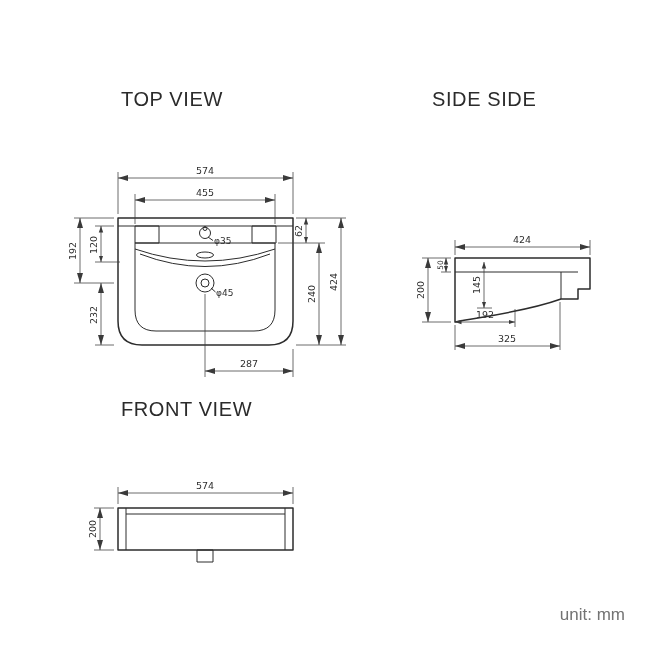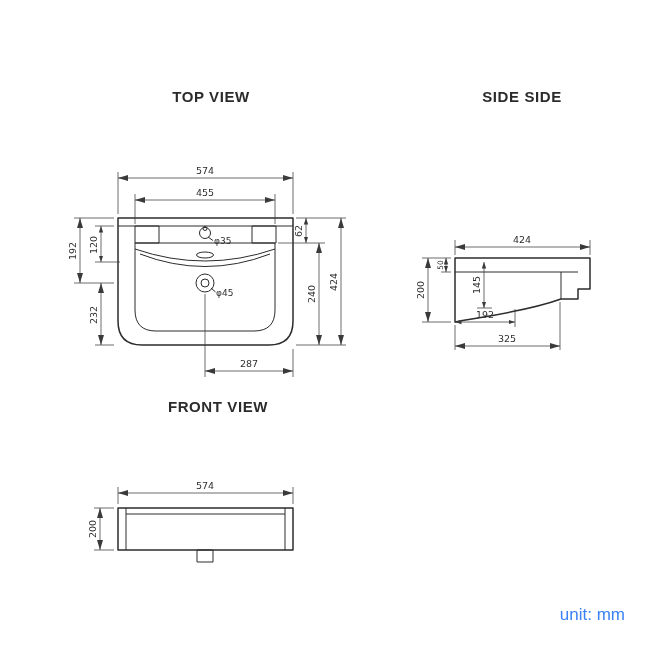--- a/index.html
+++ b/index.html
@@ -1,26 +1,26 @@
 <!DOCTYPE html>
 <html><head>
 <meta charset="utf-8">
 <style>
   html,body { margin:0; padding:0; background:#ffffff; }
   body { width:650px; height:650px; font-family:"Liberation Sans","DejaVu Sans",sans-serif; }
   .page { position:relative; width:650px; height:650px; background:#ffffff; overflow:hidden; }
 
-  .view-title { position:absolute; width:180px; text-align:center; font-size:15px;
-                font-weight:bold; letter-spacing:0.6px; color:#2b2b2b; }
+  .view-title { position:absolute; width:180px; text-align:left; font-size:20px;
+                font-weight:normal; letter-spacing:0.6px; color:#2b2b2b; }
   #title-top   { left:121px; top:88px;  }
   #title-side  { left:432px; top:88px;  }
-  #title-front { left:128px; top:398px; }
+  #title-front { left:121px; top:398px; }
 
   .unit-label { position:absolute; left:480px; top:605px; width:145px; text-align:right;
-                font-size:17px; color:#3b82f6; }
+                font-size:17px; color:#737373; }
 
   svg.canvas { position:absolute; left:0; top:0; }
 
   .obj path, .obj rect, .obj circle, .obj ellipse, .obj line
       { fill:none; stroke:#2c2c2c; stroke-width:1; stroke-linejoin:round; }
   .obj .outer { stroke-width:1.5; }
   .obj text.lbl { font-family:"DejaVu Sans",sans-serif; font-size:9px; fill:#2e2e2e; stroke:none; }
 
   .dim line { stroke:#3c3c3c; stroke-width:0.75; fill:none; }
   .dim text { font-family:"DejaVu Sans",sans-serif; font-size:9.5px; fill:#2e2e2e; stroke:none; }

